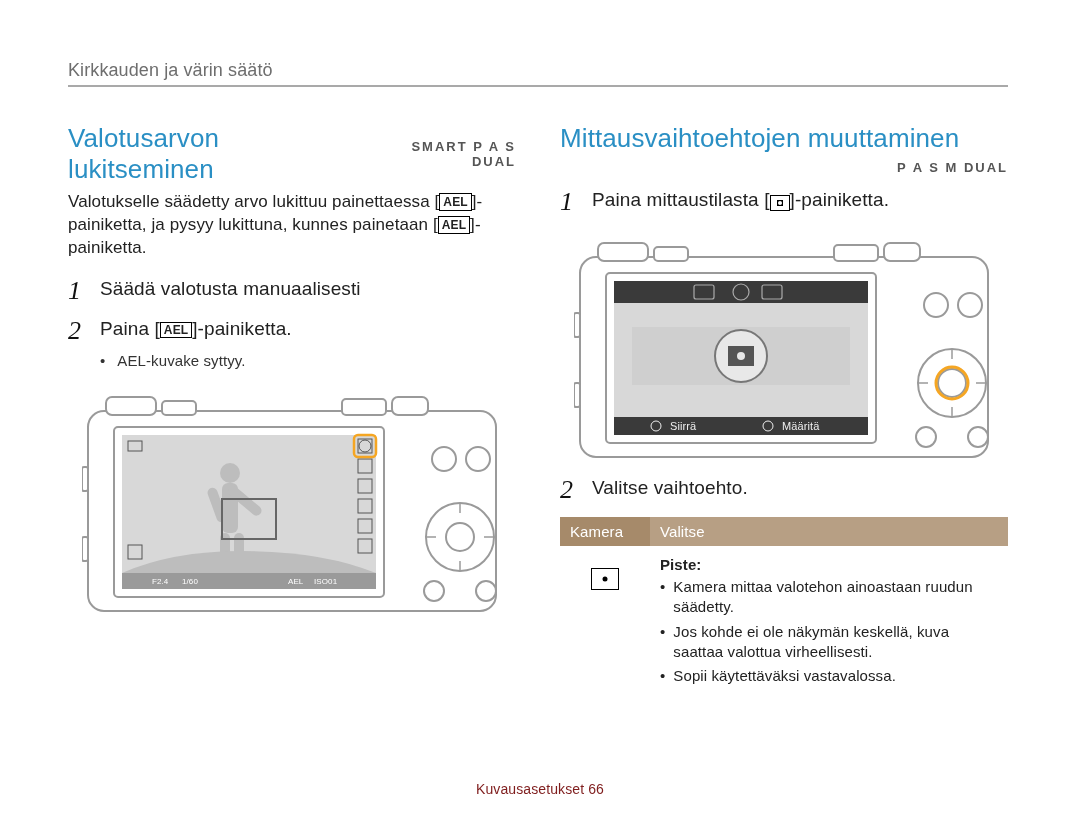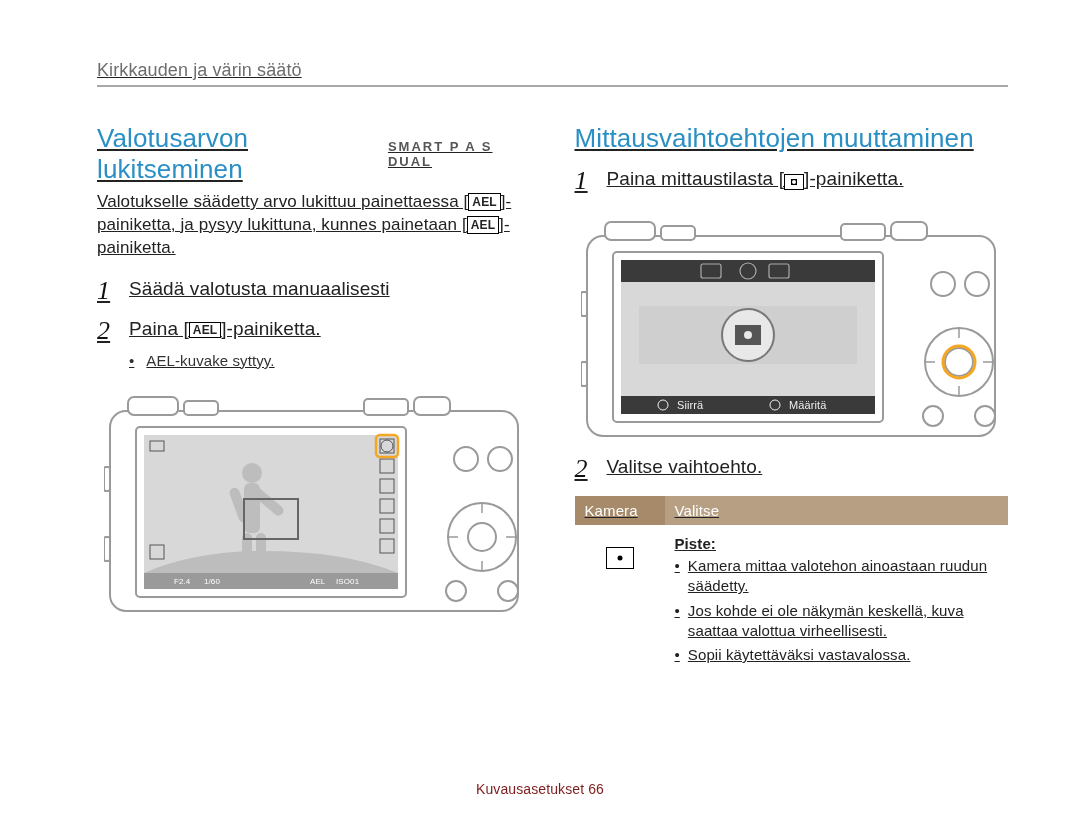--- a/index.html
+++ b/index.html
@@ -18,22 +18,21 @@
     height:815px;
     background:#fff;
     font-family:"Helvetica Neue",Arial,sans-serif;
     color:var(--text);
     font-size:17px;
     letter-spacing:0.1px;
     position:relative;
     overflow:hidden;
   }
   .content{
-    padding:60px 72px 0 97px;
-    text-decoration:underline;
+    padding:60px 72px 0 68px;
   }
   .section-label{
     font-size:18px;
     color:var(--muted);
     font-weight:300;
     margin-bottom:4px;
   }
   .rule{
     height:2px;
     background:var(--rule);
@@ -52,20 +51,21 @@
     margin:0 0 6px 0;
     display:flex;
     align-items:center;
     gap:10px;
   }
   .modes{
     font-size:13px;
     letter-spacing:2px;
     color:#555;
     font-weight:600;
+    text-align:right;
   }
   p.body{
     margin:0 0 18px 0;
     line-height:1.35;
     font-weight:300;
   }
   .ael-box{
     display:inline-block;
     border:1.5px solid #000;
     padding:0 3px;
@@ -250,20 +250,21 @@
           <rect x="0" y="80" width="6" height="24" rx="2" fill="#fff" stroke="var(--camera-line)" stroke-width="2"></rect>
           <rect x="0" y="150" width="6" height="24" rx="2" fill="#fff" stroke="var(--camera-line)" stroke-width="2"></rect>
         </svg>
       </div>
     </div>
 
     <div class="col">
       <h2>
         <span>Mittausvaihtoehtojen muuttaminen</span>
       </h2>
+      <div class="modes" style="margin:0 0 8px 0;">P  A  S  M  DUAL</div>
 
       <div class="step">
         <div class="num">1</div>
         <div class="txt">
           <span>Paina mittaustilasta [</span><span class="icon-sq">
             <svg width="14" height="10" viewBox="0 0 14 10">
                 <rect x="4" y="2" width="6" height="6" fill="#000"></rect>
                 <circle cx="7" cy="5" r="2" fill="#fff"></circle>
               </svg>
           </span><span>]-painiketta.</span>

